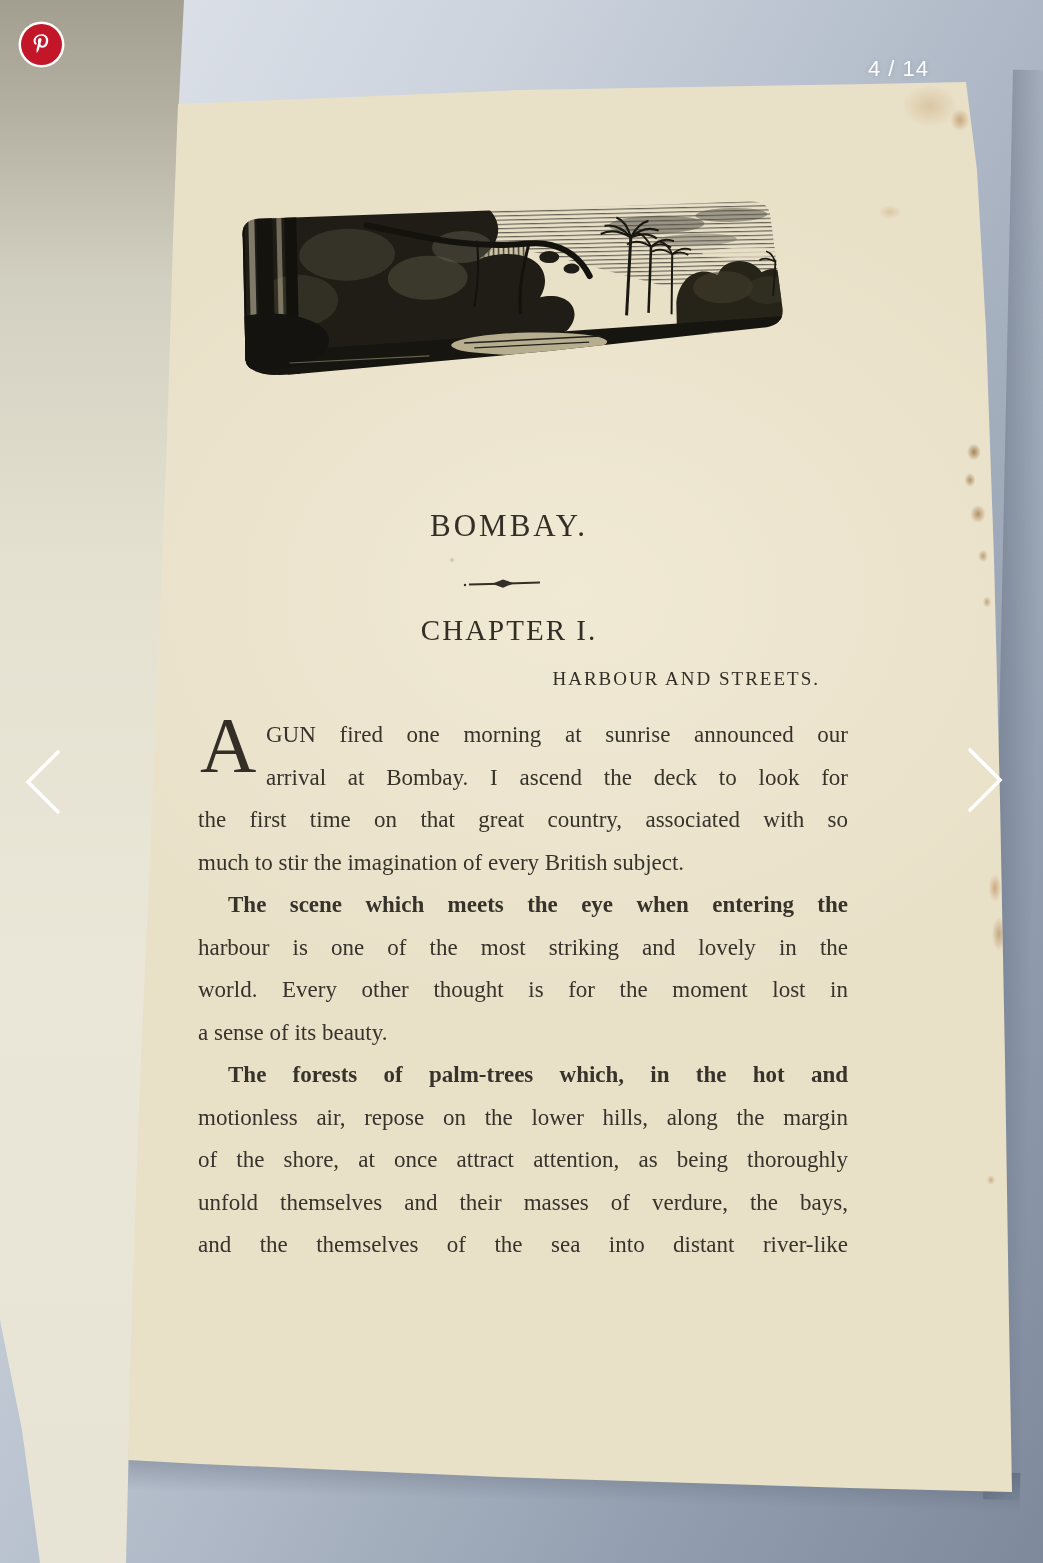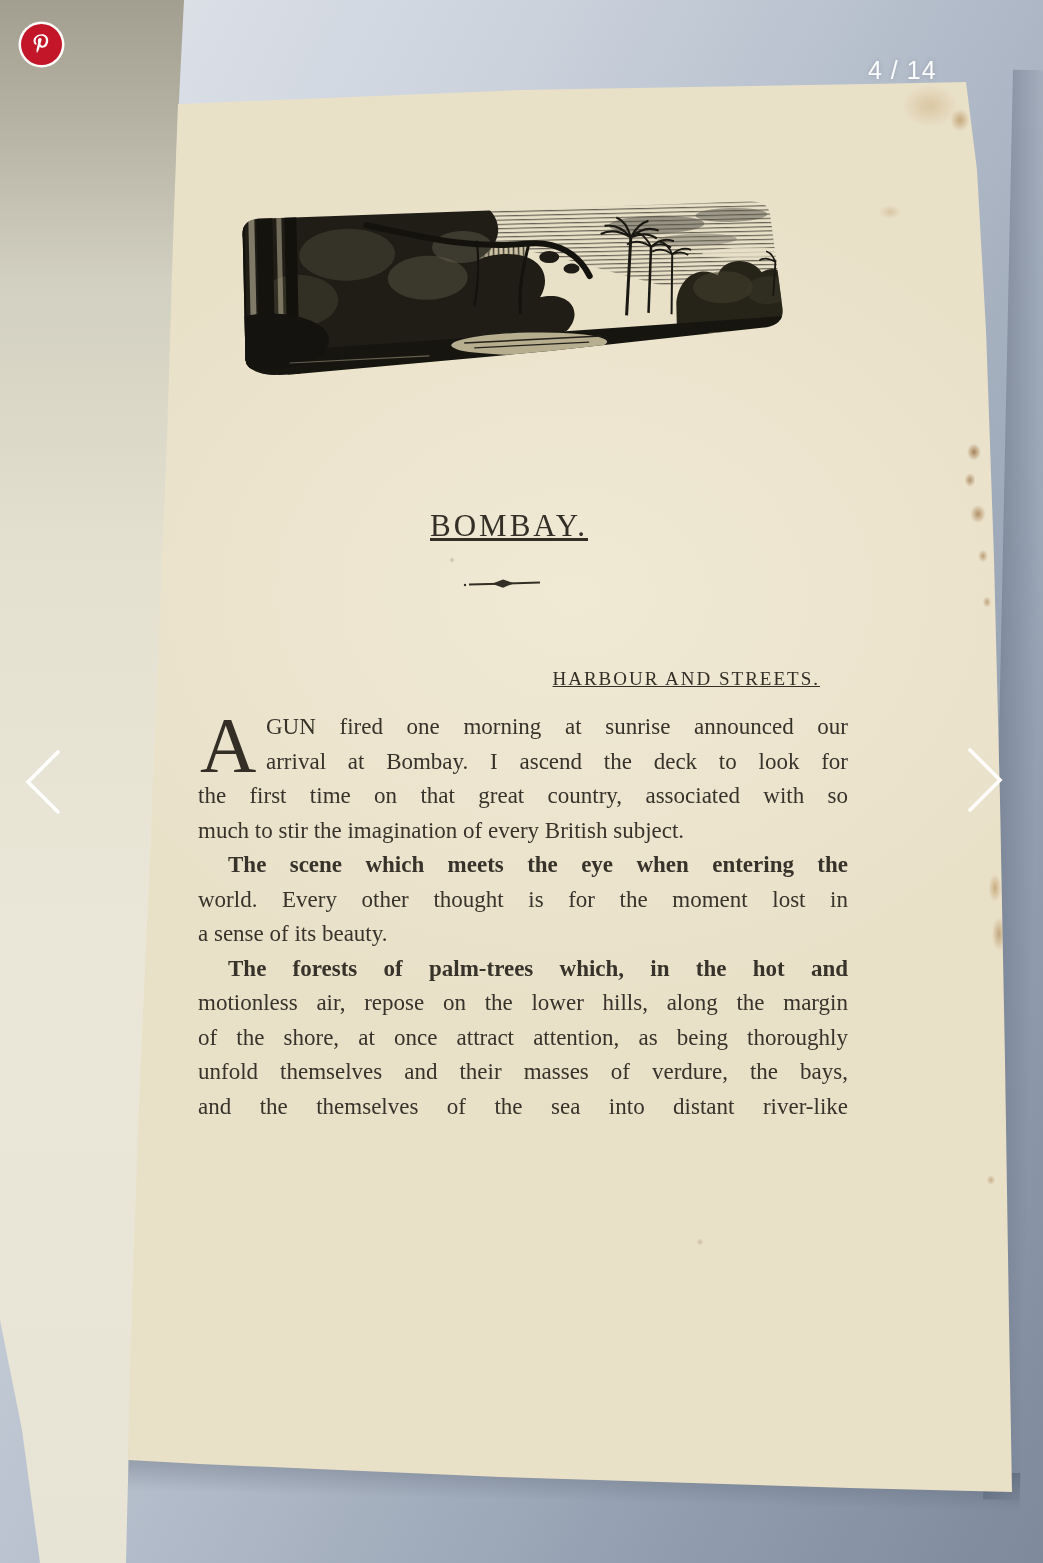--- a/index.html
+++ b/index.html
@@ -53,57 +53,57 @@
       radial-gradient(6px 7px at 991px 1180px,rgba(150,100,40,.40),transparent 70%),
       radial-gradient(5px 5px at 620px 302px,rgba(90,70,40,.30),transparent 70%),
       radial-gradient(4px 4px at 452px 560px,rgba(90,70,40,.28),transparent 70%),
       radial-gradient(5px 5px at 700px 1242px,rgba(120,90,50,.28),transparent 70%);
   }
   .illustration{
     position:absolute;left:228px;top:206px;width:562px;height:170px;
     transform:rotate(-1.3deg);
   }
   
-  .print{color:#37332b;text-decoration:underline;}
+  .print{color:#37332b;}
   .page-title{
     position:absolute;left:198px;top:508px;width:622px;text-align:center;
     font-size:31px;letter-spacing:3px;color:#332f27;
   }
   .fleuron{position:absolute;left:462px;top:576px;}
   .chapter-heading{
     position:absolute;left:198px;top:614px;width:622px;text-align:center;
     font-size:29px;letter-spacing:2px;color:#332f27;
   }
   .section-heading{
     position:absolute;left:198px;top:668px;width:622px;text-align:right;
     font-size:19px;letter-spacing:2px;color:#332f27;
   }
   .body-text{
     position:absolute;left:198px;top:710px;width:650px;
     font-size:23px;color:#37332b;
   }
-  .bline{height:34.5px;line-height:34.5px;overflow:hidden;white-space:normal;}
+  .bline{height:34.5px;line-height:34.5px;overflow:hidden;white-space:normal;margin-top:8px;}
   .bline.j{text-align:justify;}
   .bline.j::after{content:"";display:inline-block;width:100%;height:0;}
   .bline.cap{padding-left:68px;}
   .bline.ind{text-indent:30px;font-weight:bold;}
   .drop-cap{
     position:absolute;left:200px;top:706px;
     font-size:78px;line-height:78px;color:#332f27;
   }
   
   .brand-badge{
     position:absolute;left:21px;top:24px;width:41px;height:41px;border-radius:50%;
     background:#c31729;box-shadow:0 0 0 2.5px rgba(255,255,255,.96);
     display:flex;align-items:center;justify-content:center;cursor:pointer;border:none;
   }
   .image-counter{
     position:absolute;left:868px;top:56px;width:150px;
     font-family:"Liberation Sans", sans-serif;font-weight:300;
-    font-size:25px;letter-spacing:1px;color:rgba(255,255,255,.97);
+    font-size:22px;letter-spacing:1px;color:rgba(255,255,255,.97);
     text-shadow:0 0 4px rgba(80,80,90,.25);
   }
   .nav-btn{position:absolute;background:none;border:none;padding:0;cursor:pointer;}
   .nav-prev{left:20px;top:746px;}
   .nav-next{left:964px;top:744px;}
 </style>
 </head>
 <body>
 
 <div class="wall-shadow-right"></div>
@@ -189,32 +189,34 @@
   <div class="print page-title">BOMBAY.</div>
 
   <div class="fleuron">
     <svg width="80" height="16" viewBox="0 0 80 16">
       <circle cx="3" cy="9" r="1.2" fill="#332f27"></circle>
       <line x1="7" y1="8.6" x2="78" y2="6.6" stroke="#332f27" stroke-width="2"></line>
       <polygon points="30,7.8 41,3.4 52,7.2 41,11.8" fill="#332f27"></polygon>
     </svg>
   </div>
 
+  <div class="print chapter-heading">CHAPTER I.</div>
   <div class="print section-heading">HARBOUR AND STREETS.</div>
 
   <div class="drop-cap">A</div>
   <div class="body-text">
       <div>
         <div class="bline j cap">GUN fired one morning at sunrise announced our</div>
         <div class="bline j cap">arrival at Bombay.  I ascend the deck to look for</div>
         <div class="bline j">the first time on that great country, associated with so</div>
         <div class="bline">much to stir the imagination of every British subject.</div>
       </div>
       <div>
         <div class="bline j ind">The scene which meets the eye when entering the</div>
+        <div class="bline j">harbour is one of the most striking and lovely in the</div>
         <div class="bline j">world.  Every other thought is for the moment lost in</div>
         <div class="bline">a sense of its beauty.</div>
       </div>
       <div>
         <div class="bline j ind">The forests of palm-trees which, in the hot and</div>
         <div class="bline j">motionless air, repose on the lower hills, along the margin</div>
         <div class="bline j">of the shore, at once attract attention, as being thoroughly</div>
         <div class="bline j">unfold themselves and their masses of verdure, the bays,</div>
         <div class="bline j">and the themselves of the sea into distant river-like</div>
       </div>

